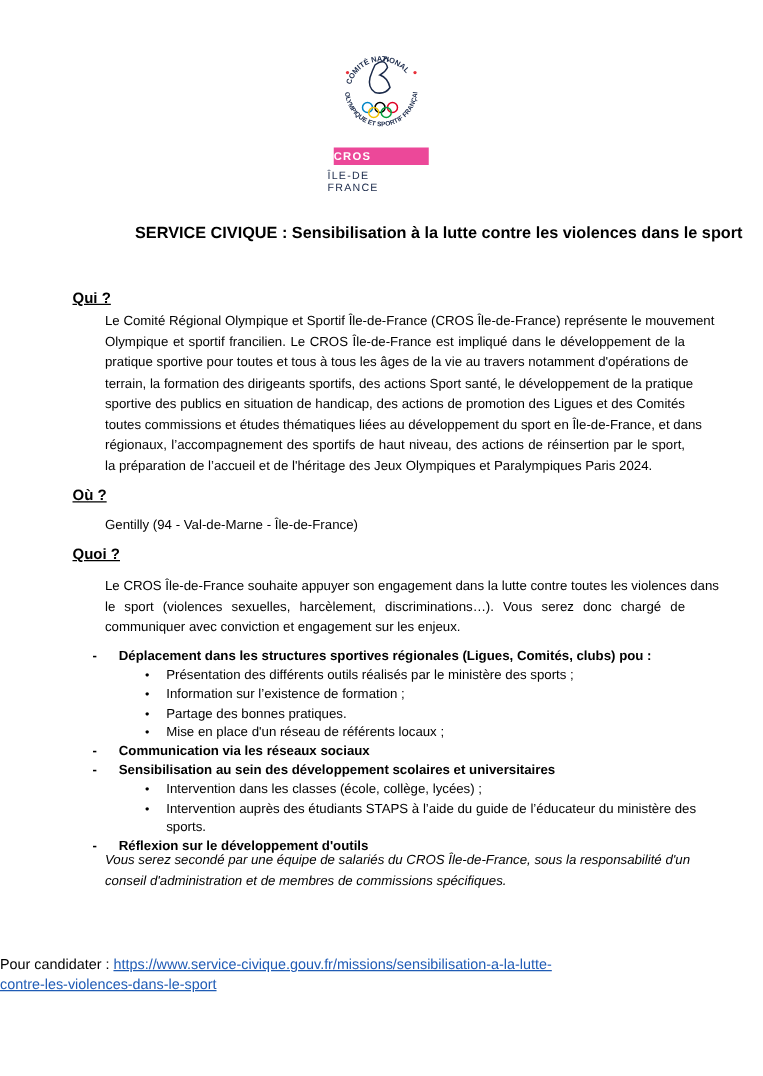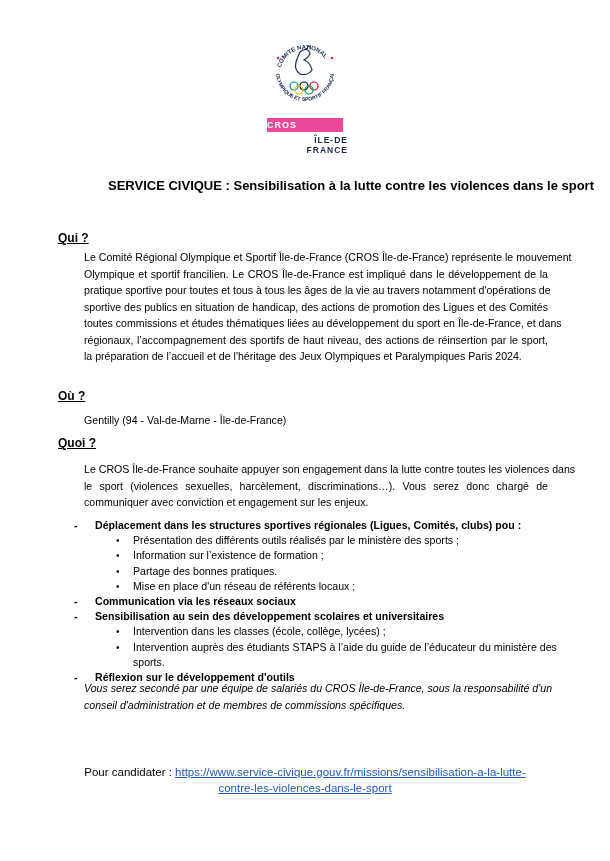--- a/index.html
+++ b/index.html
@@ -4,38 +4,38 @@
 <style>
   html, body { margin: 0; padding: 0; background: #ffffff; }
   body { width: 610px; height: 861px; position: relative; overflow: hidden;
          font-family: "Liberation Sans", sans-serif; color: #000; }
   .page { position: absolute; left: 0; top: 0; width: 610px; height: 861px; }
 
   .logo { position: absolute; left: 262px; top: 36px; width: 86px; height: 118px; }
   .logo-circle-wrap { position: absolute; left: 8px; top: 0; width: 70px; height: 76px; }
   .cros-bar { position: absolute; left: 5px; top: 82px; width: 76px; height: 14px; background: #ec4899;
               color: #fff; font-size: 9px; font-weight: bold; text-align: left; line-height: 14px; letter-spacing: 1px; }
-  .cros-sub { position: absolute; left: 0; top: 99px; width: 86px; text-align: right; color: #1b2a4a;
-              font-size: 8.5px; font-weight: bold; line-height: 10px; letter-spacing: 1px; }
+  .cros-sub { position: absolute; left: 0; top: 99px; width: 86px; text-align: left; color: #1b2a4a;
+              font-size: 8.5px; font-weight: normal; line-height: 10px; letter-spacing: 1px; }
 
   .title { position: absolute; left: 0; top: 178px; width: 610px; text-align: center;
            font-weight: bold; font-size: 13px; margin-left: 46px; }
 
   .h { position: absolute; left: 58px; font-weight: bold; text-decoration: underline; font-size: 12px; }
   .p { position: absolute; left: 58px; width: 490px; font-size: 10.6px; line-height: 16.5px; text-align: justify; }
   .p .ln { display: block; text-align: justify; text-align-last: justify; height: 16.5px; white-space: nowrap; padding-left: 26px; }
   .p .ln.last { text-align-last: left; }
 
   .list { position: absolute; left: 58px; width: 500px; font-size: 10.6px; line-height: 15.2px; }
   .li-dash { position: relative; padding-left: 37px; font-weight: bold; }
   .li-dash::before { content: "-"; position: absolute; left: 16px; }
   .li-dot { position: relative; padding-left: 75px; }
   .li-dot::before { content: "\2022"; position: absolute; left: 58px; font-size: 10px; }
 
-  .apply { position: absolute; left: 0; top: 764px; width: 610px; text-align: center; font-size: 11.5px; line-height: 16px; }
+  .apply { position: absolute; left: 0; top: 764px; width: 610px; font-size: 11.5px; line-height: 16px; }
   .apply a { color: #1f5bb5; text-decoration: underline; }
 </style>
 </head>
 <body>
 
 <div class="page">
 
   <div class="logo">
     <div class="logo-circle-wrap">
       <svg width="70" height="76" viewBox="0 0 70 76">
@@ -67,20 +67,21 @@
     </div>
   </div>
 
   <div class="title">SERVICE CIVIQUE : Sensibilisation à la lutte contre les violences dans le sport</div>
 
   <div class="h" style="top:231px;">Qui ?</div>
   <div class="p" style="top:249px;">
     <span class="ln">Le Comité Régional Olympique et Sportif Île-de-France (CROS Île-de-France) représente le mouvement</span>
     <span class="ln">Olympique et sportif francilien. Le CROS Île-de-France est impliqué dans le développement de la</span>
     <span class="ln">pratique sportive pour toutes et tous à tous les âges de la vie au travers notamment d'opérations de</span>
+    <span class="ln">terrain, la formation des dirigeants sportifs, des actions Sport santé, le développement de la pratique</span>
     <span class="ln">sportive des publics en situation de handicap, des actions de promotion des Ligues et des Comités</span>
     <span class="ln">toutes commissions et études thématiques liées au développement du sport en Île-de-France, et dans</span>
     <span class="ln">régionaux, l’accompagnement des sportifs de haut niveau, des actions de réinsertion par le sport,</span>
     <span class="ln last">la préparation de l’accueil et de l'héritage des Jeux Olympiques et Paralympiques Paris 2024.</span>
   </div>
 
   <div class="h" style="top:389px;">Où ?</div>
   <div class="p" style="top:412px;">
     <span class="ln last">Gentilly (94 - Val-de-Marne - Île-de-France)</span>
   </div>

